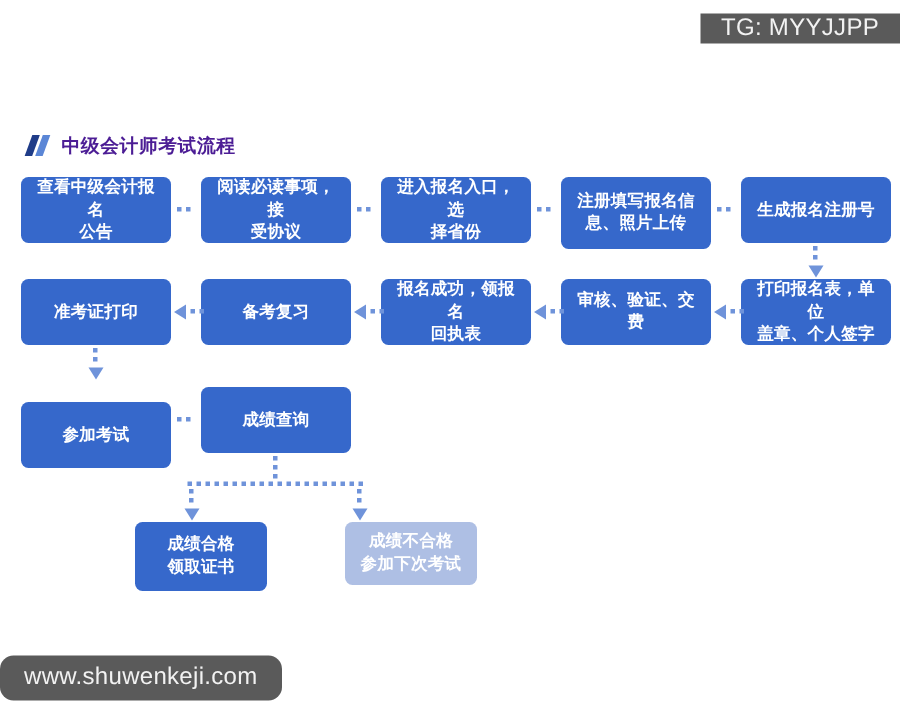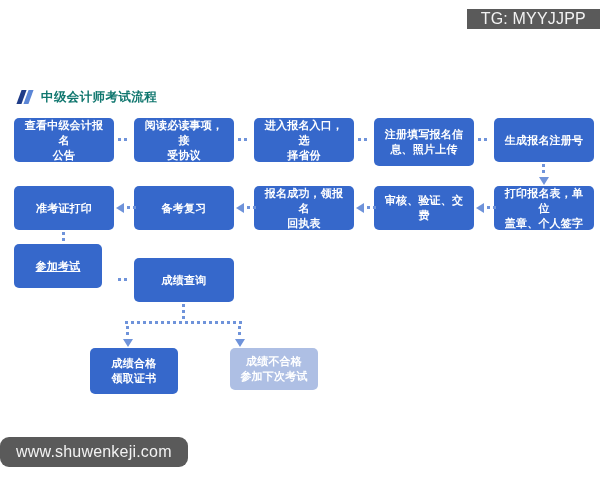--- a/index.html
+++ b/index.html
@@ -63,21 +63,21 @@
     width: 5px;
     height: 14px;
     transform: skewX(-20deg);
     display: block;
   }
   #heading .slashes i.s1 { left: 1px; background: #1f3c88; }
   #heading .slashes i.s2 { left: 8px; background: #5b86d6; }
   #heading .htext {
     font-size: 12.5px;
     font-weight: bold;
-    color: #0f766e;
+    color: #4c1d95;
     letter-spacing: 0.4px;
   }
 
   
   #flow {
     position: absolute;
     left: 0;
     top: 0;
     width: 600px;
     height: 480px;
@@ -279,21 +279,21 @@
   </div>
 
   <div class="conn v" style="left:58px;  top:232px; width:12px; height:22px;">
     <span class="dots" style="left:4px; top:0;">
         <i></i>
         <i></i>
       </span>
     <span class="tri down" style="left:1px; top:13px;"></span>
   </div>
 
-  <div class="node" style="left:14px;  top:244px; width:88px; height:44px;text-decoration:underline;">
+  <div class="node" style="left:14px;  top:268px; width:100px; height:44px;">
     <span class="label"><span>参加考试</span></span>
   </div>
 
   <div class="conn h" style="left:116px; top:275px; width:40px; height:10px;">
     <span class="dots" style="left:2px; top:3px;">
         <i></i>
         <i></i>
       </span>
     <span class="tri right" style="left:20px; top:0;"></span>
   </div>

